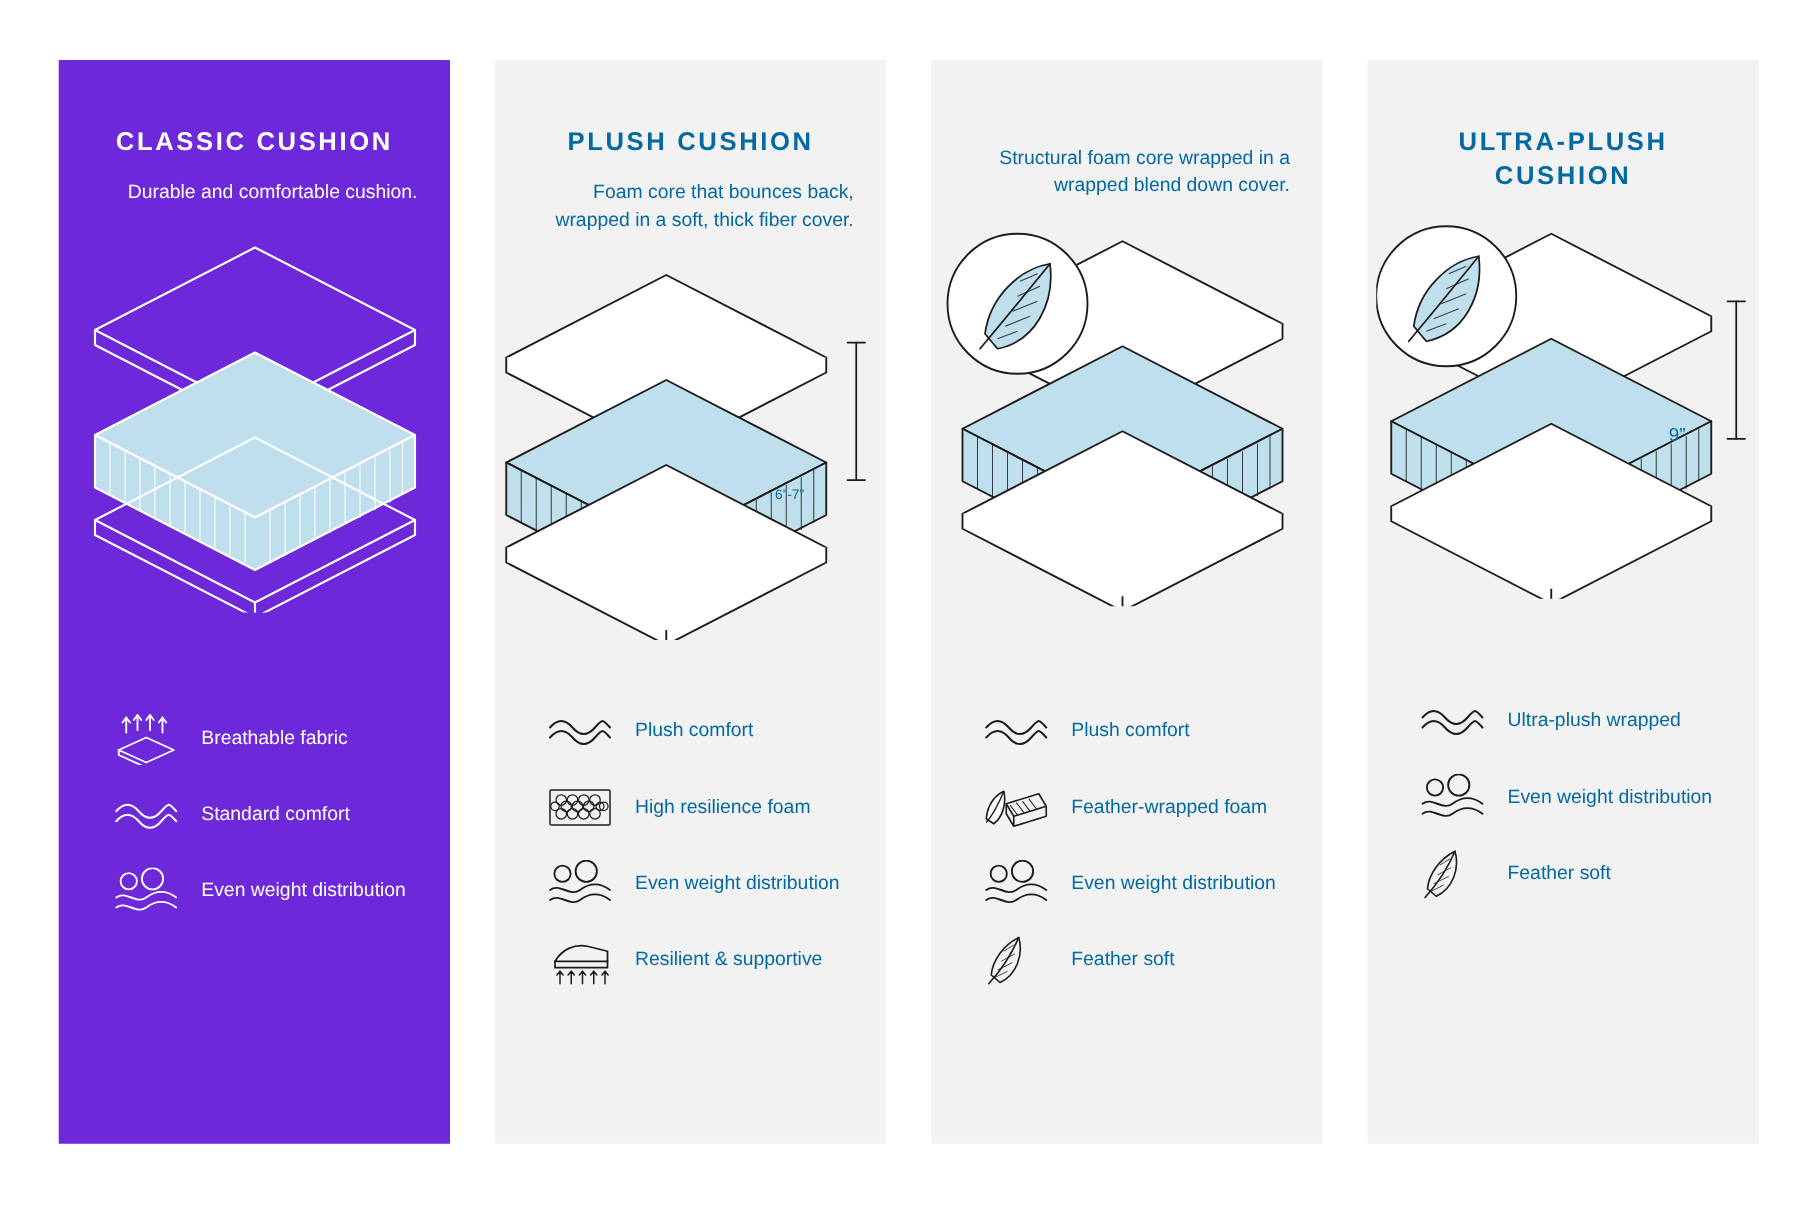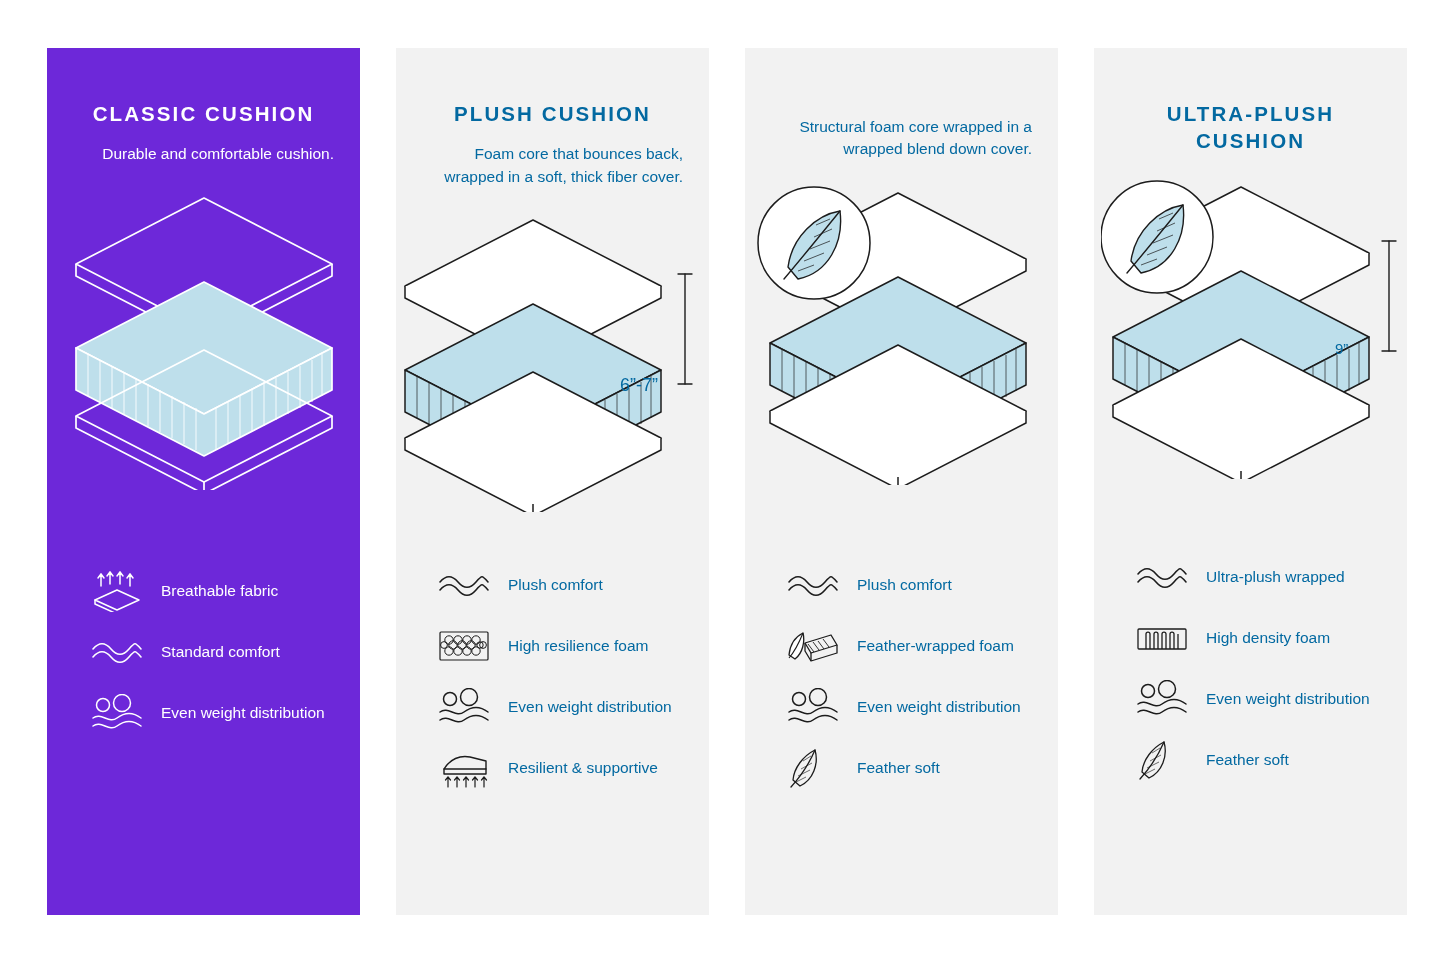--- a/index.html
+++ b/index.html
@@ -228,21 +228,21 @@
             <path d="M2 226 L2 238 L130 304 L258 238 L258 226"></path>
             <path d="M130 292 L130 304"></path>
           </g>
 
           <g stroke="#1c1c1c" stroke-width="1.4" stroke-linecap="round">
             <path d="M282 62 L282 172"></path>
             <path d="M275 62 L289 62"></path>
             <path d="M275 172 L289 172"></path>
           </g>
         </svg>
-        <div style="position:absolute; left:224px; top:163px; font-size:18px;">6”-7”</div>
+        <div style="position:absolute; left:224px; top:178px; font-size:11px;">6”-7”</div>
       </div>
 
       <div class="features">
         <div class="feature">
           <span class="ficon">
             <svg width="56" height="26" viewBox="0 0 56 26" fill="none" stroke="#1c1c1c" stroke-width="1.6" stroke-linecap="round">
               <path d="M4 10 C10 3, 16 3, 22 10 S34 17, 40 10 46 3, 52 10"></path>
               <path d="M4 18 C10 11, 16 11, 22 18 S34 25, 40 18 46 11, 52 18"></path>
             </svg>
           </span>
@@ -485,33 +485,20 @@
           <span class="ficon">
             <svg width="56" height="26" viewBox="0 0 56 26" fill="none" stroke="#1c1c1c" stroke-width="1.6" stroke-linecap="round">
               <path d="M4 10 C10 3, 16 3, 22 10 S34 17, 40 10 46 3, 52 10"></path>
               <path d="M4 18 C10 11, 16 11, 22 18 S34 25, 40 18 46 11, 52 18"></path>
             </svg>
           </span>
           <span class="flabel">Ultra-plush wrapped</span>
         </div>
         <div class="feature">
           <span class="ficon">
-            <svg width="56" height="34" viewBox="0 0 56 34" fill="none" stroke="#1c1c1c" stroke-width="1.3">
-              <rect x="4" y="8" width="48" height="20" rx="1"></rect>
-              <path d="M12 28 L12 13 C12 10.5, 16 10.5, 16 13 L16 28"></path>
-              <path d="M20 28 L20 13 C20 10.5, 24 10.5, 24 13 L24 28"></path>
-              <path d="M28 28 L28 13 C28 10.5, 32 10.5, 32 13 L32 28"></path>
-              <path d="M36 28 L36 13 C36 10.5, 40 10.5, 40 13 L40 28"></path>
-              <path d="M44 28 L44 13"></path>
-            </svg>
-          </span>
-          <span class="flabel">High density foam</span>
-        </div>
-        <div class="feature">
-          <span class="ficon">
             <svg width="56" height="38" viewBox="0 0 56 38" fill="none" stroke="#1c1c1c" stroke-width="1.5" stroke-linecap="round">
               <circle cx="14" cy="11" r="6.5"></circle>
               <circle cx="33" cy="9" r="8.5"></circle>
               <path d="M4 24 C12 18, 20 30, 28 24 S44 18, 52 24"></path>
               <path d="M4 32 C12 26, 20 38, 28 32 S44 26, 52 32"></path>
             </svg>
           </span>
           <span class="flabel">Even weight distribution</span>
         </div>
         <div class="feature">

